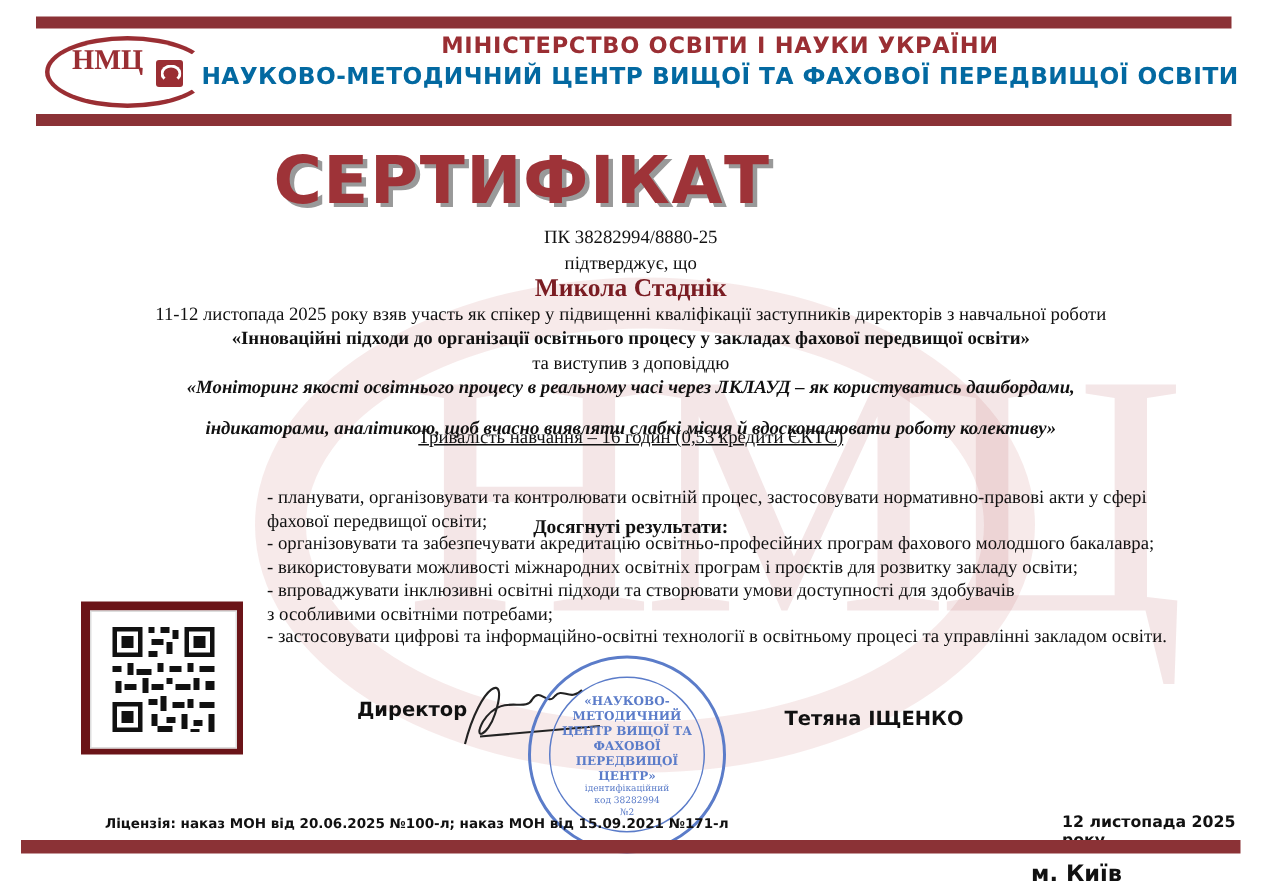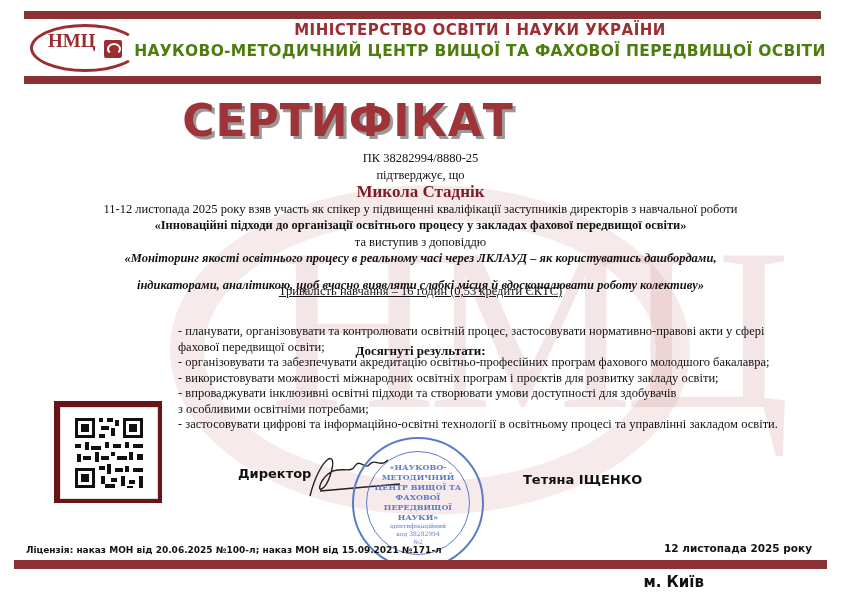--- a/index.html
+++ b/index.html
@@ -6,36 +6,36 @@
   body { width:841px; height:595px; background:#ffffff; position:relative; overflow:hidden; font-family:"Liberation Serif", serif; color:#111; }
   .abs { position:absolute; }
   .bar { position:absolute; background:#8b3236; }
   .watermark { position:absolute; left:170px; top:185px; width:520px; height:330px; border-radius:50%; border:34px solid rgba(190,90,95,0.13); box-sizing:border-box; }
   .wm-letters { position:absolute; left:270px; top:215px; font-family:"Liberation Serif", serif; font-size:230px; color:rgba(180,80,85,0.14); letter-spacing:-8px; line-height:1; }
   .logo-ellipse { position:absolute; left:30px; top:24px; width:110px; height:48px; border:3px solid #9a2e33; border-right-color:transparent; border-radius:50%; box-sizing:border-box; }
   .logo-text { position:absolute; left:48px; top:30px; font-family:"Liberation Serif", serif; font-weight:bold; font-size:19px; color:#9a2e33; }
   .logo-box { position:absolute; left:104px; top:40px; width:18px; height:18px; background:#9a2e33; border-radius:2px; }
   .logo-box:after { content:""; position:absolute; left:3px; top:3px; width:10px; height:8px; border:2px solid #fff; border-radius:50%; border-bottom-color:transparent; }
   .hdr1 { position:absolute; left:140px; top:21px; width:680px; text-align:center; font-family:"DejaVu Sans", sans-serif; font-weight:bold; font-size:15px; color:#9a2e33; letter-spacing:0.5px; }
-  .hdr2 { position:absolute; left:130px; top:42px; width:700px; text-align:center; font-family:"DejaVu Sans", sans-serif; font-weight:bold; font-size:15.5px; color:#4d7c0f; letter-spacing:0.3px; }
+  .hdr2 { position:absolute; left:130px; top:42px; width:700px; text-align:center; font-family:"DejaVu Sans", sans-serif; font-weight:bold; font-size:15.5px; color:#0369a1; letter-spacing:0.3px; }
   .cert-title { position:absolute; left:0; width:696px; top:95px; text-align:center; font-family:"DejaVu Sans", sans-serif; font-weight:bold; font-size:44px; color:#9e3338; letter-spacing:1px; text-shadow:3px 3px 0 #999; }
   .center-line { position:absolute; left:0; width:841px; text-align:center; font-size:12.5px; }
   .name { font-size:17px; font-weight:bold; color:#7a1c22;text-align:center; }
   .bold { font-weight:bold; }
   .italic-bold { font-weight:bold; font-style:italic; }
   .results { position:absolute; left:178px; top:324px; width:610px; font-size:12.5px; line-height:15.5px; }
   .results-title { position:absolute; left:0; width:841px; top:308px; text-align:center; font-weight:bold; font-size:13px;margin-top:35px; }
   .qr-frame { position:absolute; left:54px; top:401px; width:108px; height:102px; background:#6b1418; }
   .qr-inner { position:absolute; left:60px; top:407px; width:96px; height:90px; background:#fff; border:1px solid #ddd; }
   .sig-label { position:absolute; font-family:"DejaVu Sans", sans-serif; font-weight:bold; font-size:13px; }
   .stamp { position:absolute; left:352px; top:437px; width:132px; height:132px; border-radius:50%; border:2px solid #5b7cc9; box-sizing:border-box; }
   .stamp-inner { position:absolute; left:366px; top:451px; width:104px; height:104px; border-radius:50%; border:1px solid #5b7cc9; box-sizing:border-box; }
   .stamp-text { position:absolute; left:366px; top:462px; width:104px; text-align:center; font-family:"DejaVu Serif", serif; font-size:8px; font-weight:bold; color:#5b7cc9; line-height:10px; }
   .stamp-small { font-weight:normal; font-size:6px; line-height:8px; }
-  .footer-small { position:absolute; font-family:"DejaVu Sans", sans-serif; font-weight:bold; font-size:9px; }
+  .footer-small { position:absolute; font-family:"DejaVu Sans", sans-serif; font-weight:bold; font-size:9px;margin-left:44px; }
 </style>
 </head>
 <body>
 
 <div class="watermark"></div>
 <div class="wm-letters">НМЦ</div>
 
 <div class="bar" style="left:24px; top:11px; width:797px; height:8px;"></div>
 <div class="bar" style="left:24px; top:76px; width:797px; height:8px;"></div>
 
@@ -127,21 +127,21 @@
 <div class="sig-label" style="left:523px; top:472px;">Тетяна ІЩЕНКО</div>
 
 <div class="stamp"></div>
 <div class="stamp-inner"></div>
 <div class="stamp-text">
   <div>«НАУКОВО-</div>
   <div>МЕТОДИЧНИЙ</div>
   <div>ЦЕНТР ВИЩОЇ ТА</div>
   <div>ФАХОВОЇ</div>
   <div>ПЕРЕДВИЩОЇ</div>
-  <div>НАУКИ»</div>
+  <div>ЦЕНТР»</div>
   <div class="stamp-small">ідентифікаційний</div>
   <div class="stamp-small">код 38282994</div>
   <div class="stamp-small">№2</div>
 </div>
 
 <div class="footer-small" style="left:26px; top:545px;">Ліцензія: наказ МОН від 20.06.2025 №100-л; наказ МОН від 15.09.2021 №171-л</div>
 <div class="footer-small" style="left:664px; top:542px; font-size:10.5px;">12 листопада 2025 року</div>
 <div class="bar" style="left:14px; top:560px; width:813px; height:9px;"></div>
 <div class="footer-small" style="left:0; width:704px; text-align:right; top:573px; font-size:15px;">м. Київ</div>
 

